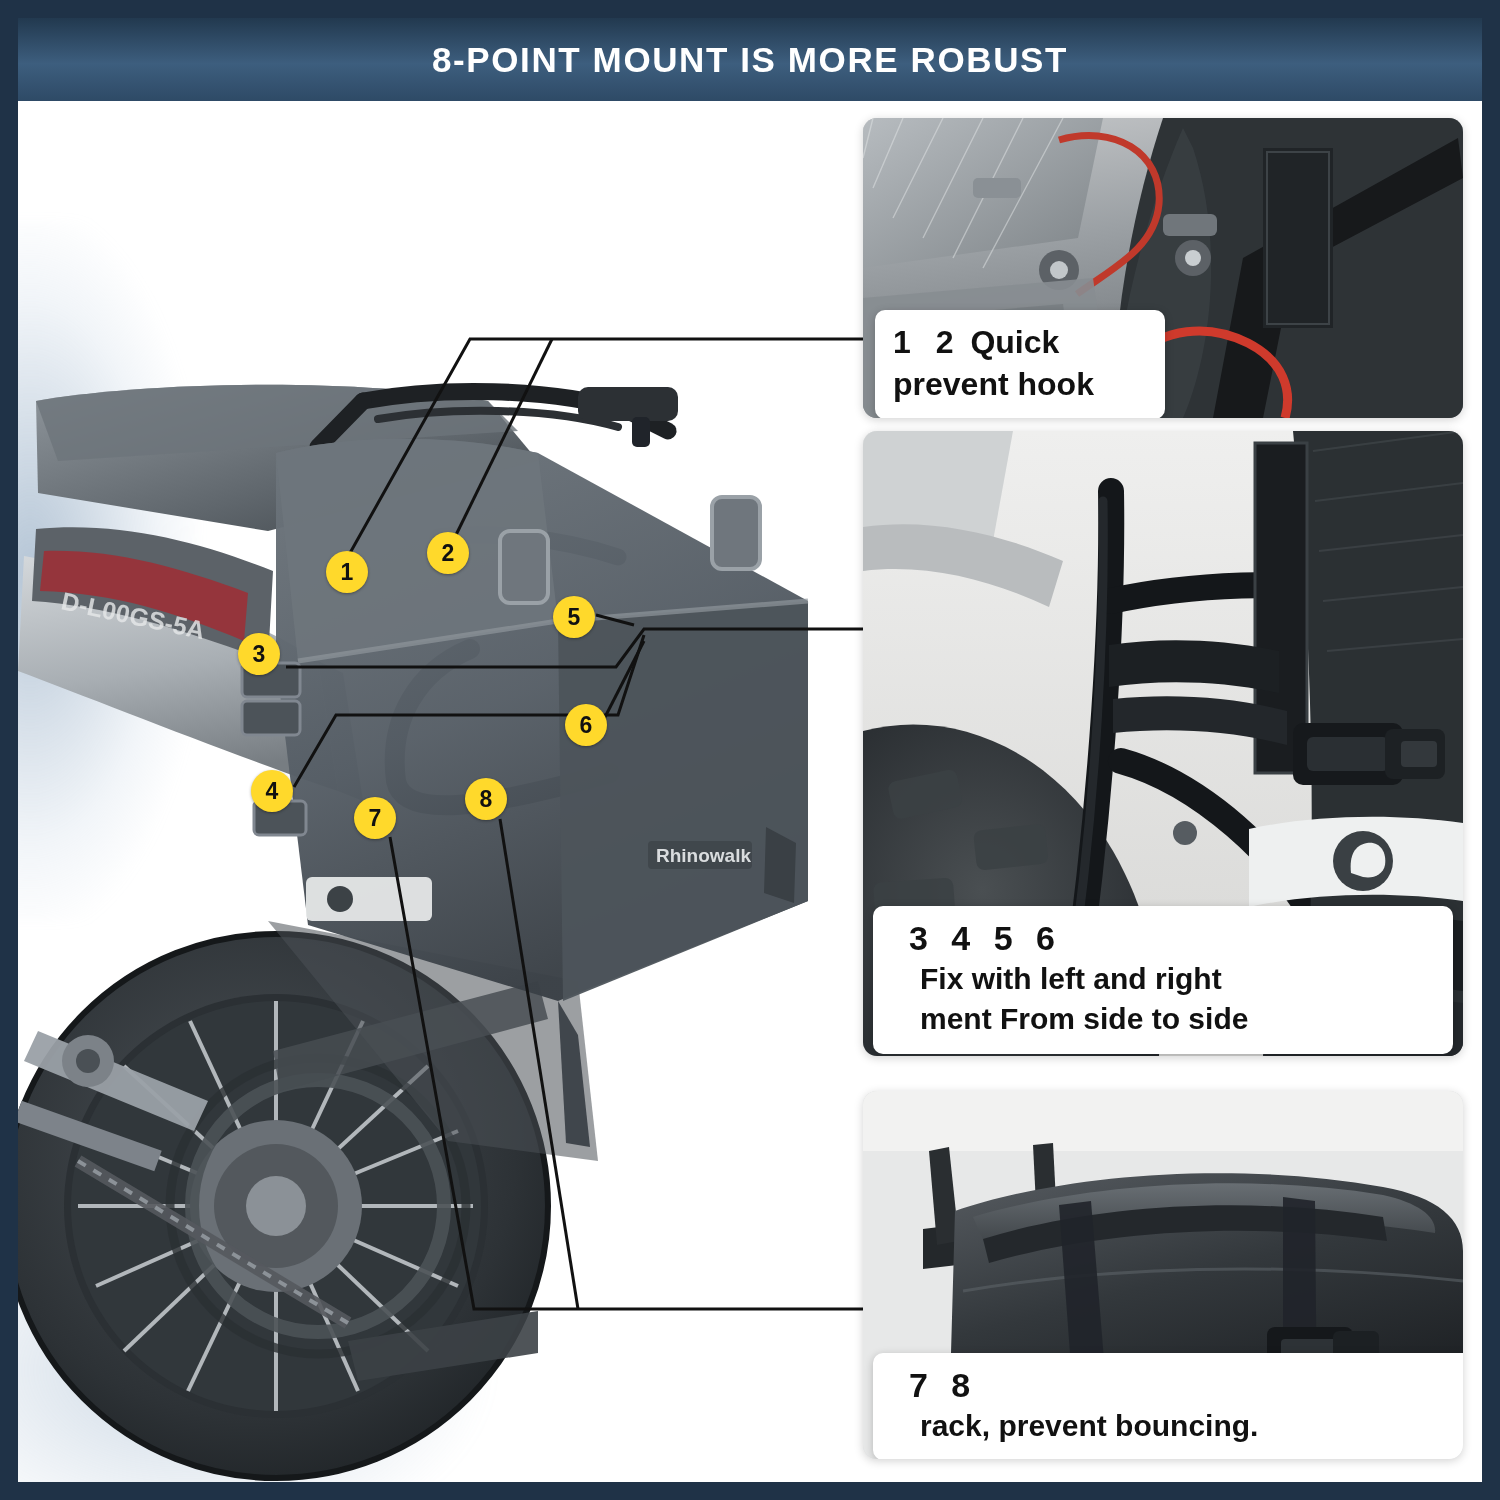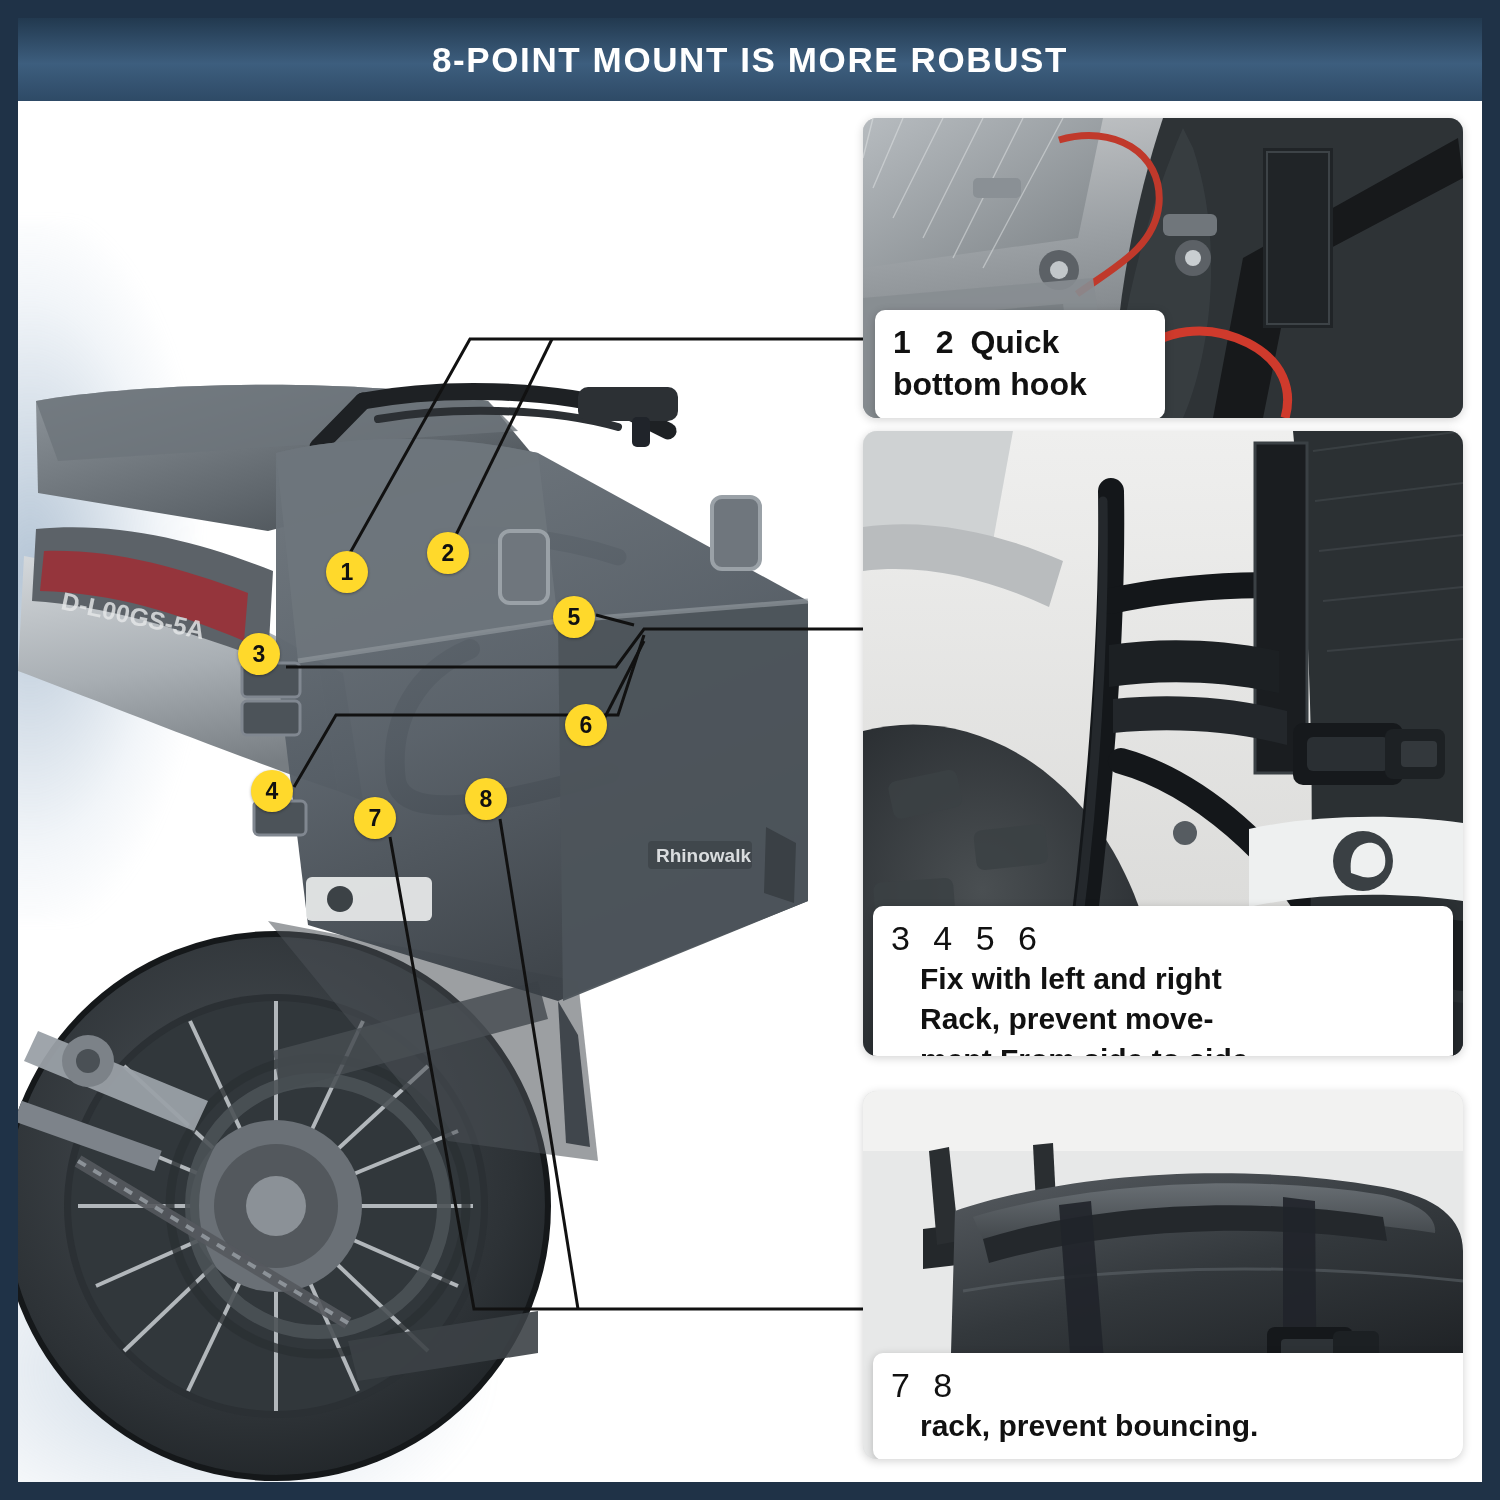--- a/index.html
+++ b/index.html
@@ -108,24 +108,25 @@
   .caption-box {
     position: absolute;
     background: #ffffff;
     border-radius: 10px;
     box-shadow: 0 2px 8px rgba(0,0,0,0.22);
     padding: 12px 26px 14px 18px;
     box-sizing: border-box;
   }
   .cap-nums {
     font-size: 34px;
-    font-weight: normal;
+    font-weight: bold;
     color: #111;
     letter-spacing: 7px;
     line-height: 1.2;
+    margin-left: 18px;
   }
   .cap-text {
     font-size: 30px;
     font-weight: bold;
     color: #111;
     line-height: 1.35;
     margin-left: 29px;
   }
   .cap-inline {
     font-size: 32px;
@@ -355,21 +356,21 @@
 
         <path d="M0 180 L230 160 L250 300 L0 300 Z" fill="#878d91" opacity="0.9"></path>
         <path d="M40 200 L200 186 L210 260 L50 274 Z" fill="#767c80" opacity="0.7"></path>
       </svg>
 
       <div class="caption-box" style="left:12px; top:192px; width:290px;">
         <div class="cap-inline">
           <span class="big-num">1 2</span>
           <span>Quick</span>
         </div>
-        <div class="cap-inline">bottom hook</div>
+        <div class="cap-inline">prevent hook</div>
       </div>
     </div>
 
     <div class="panel" style="left:845px; top:330px; width:600px; height:625px;">
       <svg width="600" height="625" viewBox="0 0 600 625">
         <defs>
           <linearGradient id="p2sky" x1="0" y1="0" x2="0" y2="1">
             <stop offset="0%" stop-color="#efefee"></stop>
             <stop offset="100%" stop-color="#d6d6d4"></stop>
           </linearGradient>
@@ -423,21 +424,20 @@
         <circle cx="500" cy="430" r="30" fill="#3a4044"></circle>
         <path d="M488 442 C486 424 492 414 504 412 C516 410 524 420 522 434 C520 444 510 448 500 446 Z" fill="#eef0f0"></path>
 
         <path d="M392 490 C460 480 530 480 600 490 L600 560 C530 550 460 550 392 562 Z" fill="#1b1f22"></path>
         <path d="M404 574 C470 564 540 564 600 572 L600 625 L400 625 Z" fill="#24282c"></path>
       </svg>
 
       <div class="caption-box" style="left:10px; top:475px; width:580px;">
         <div class="cap-nums">3 4 5 6</div>
         <div class="cap-text">Fix with left and right</div>
-        <div class="cap-text">Rack, prevent move-</div>
         <div class="cap-text">ment From side to side</div>
       </div>
     </div>
 
     <div class="panel" style="left:845px; top:990px; width:600px; height:368px;">
       <svg width="600" height="368" viewBox="0 0 600 368">
         <defs>
           <linearGradient id="p3bag" x1="0.1" y1="0" x2="0.6" y2="1">
             <stop offset="0%" stop-color="#54595e"></stop>
             <stop offset="45%" stop-color="#33383c"></stop>

